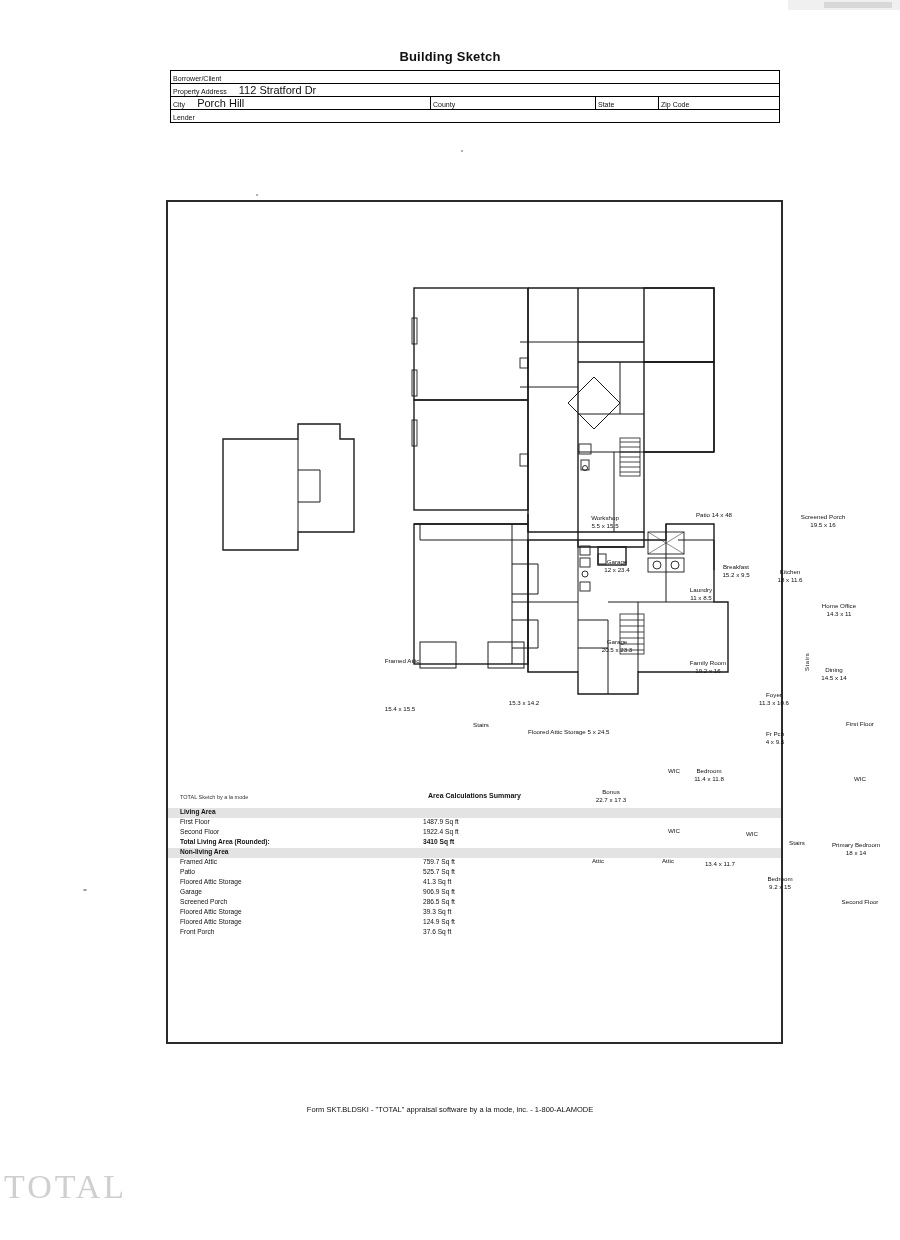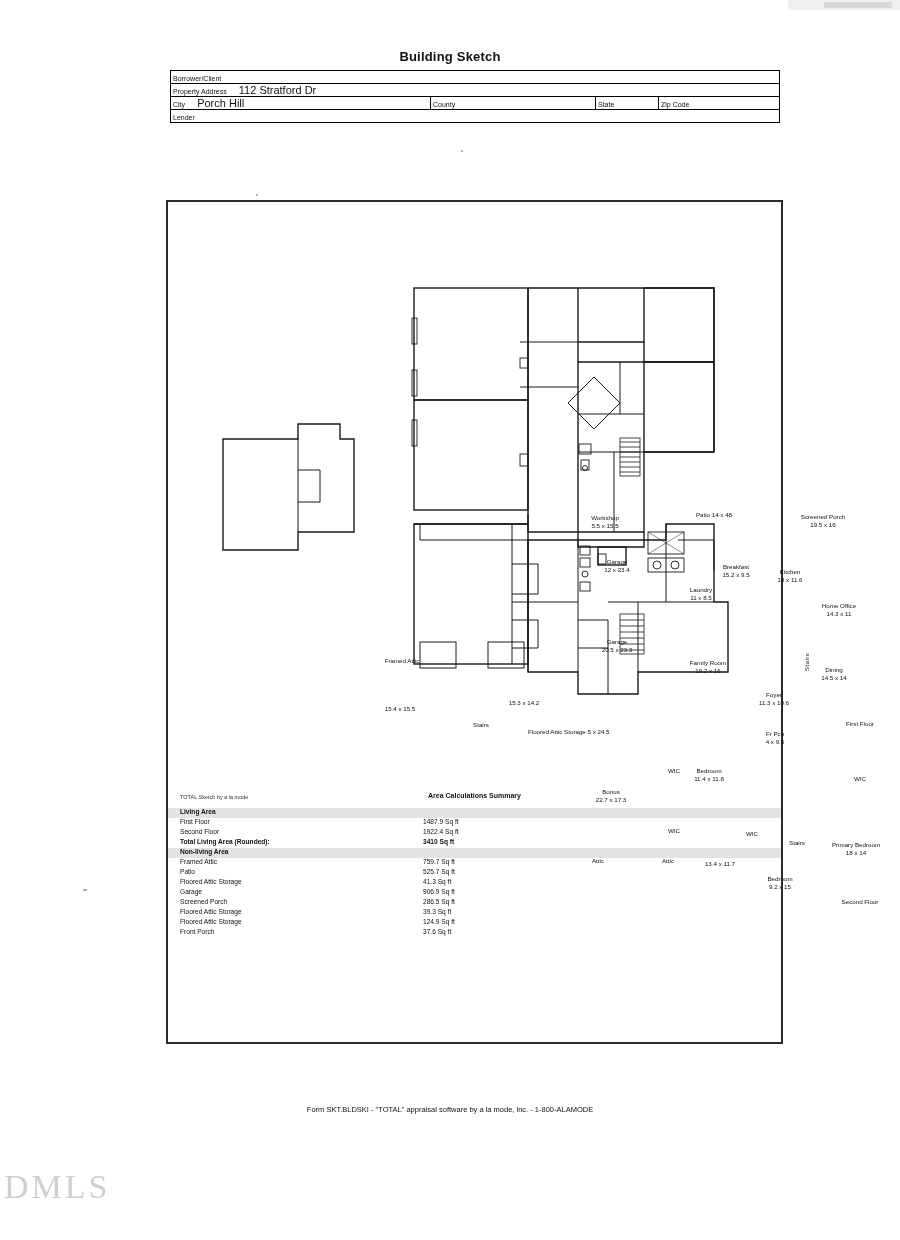--- a/index.html
+++ b/index.html
@@ -375,15 +375,15 @@
       </div>
       <div class="row">
         <span class="k">Front Porch</span>
         <span class="v">37.6 Sq ft</span>
       </div>
     </div>
 
   </div>
 
   <div class="formline">Form SKT.BLDSKI - "TOTAL" appraisal software by a la mode, inc. - 1-800-ALAMODE</div>
-  <div class="dmls">DMLS</div>
+  <div class="dmls">TOTAL</div>
 
 </div>
 
 </body></html>

